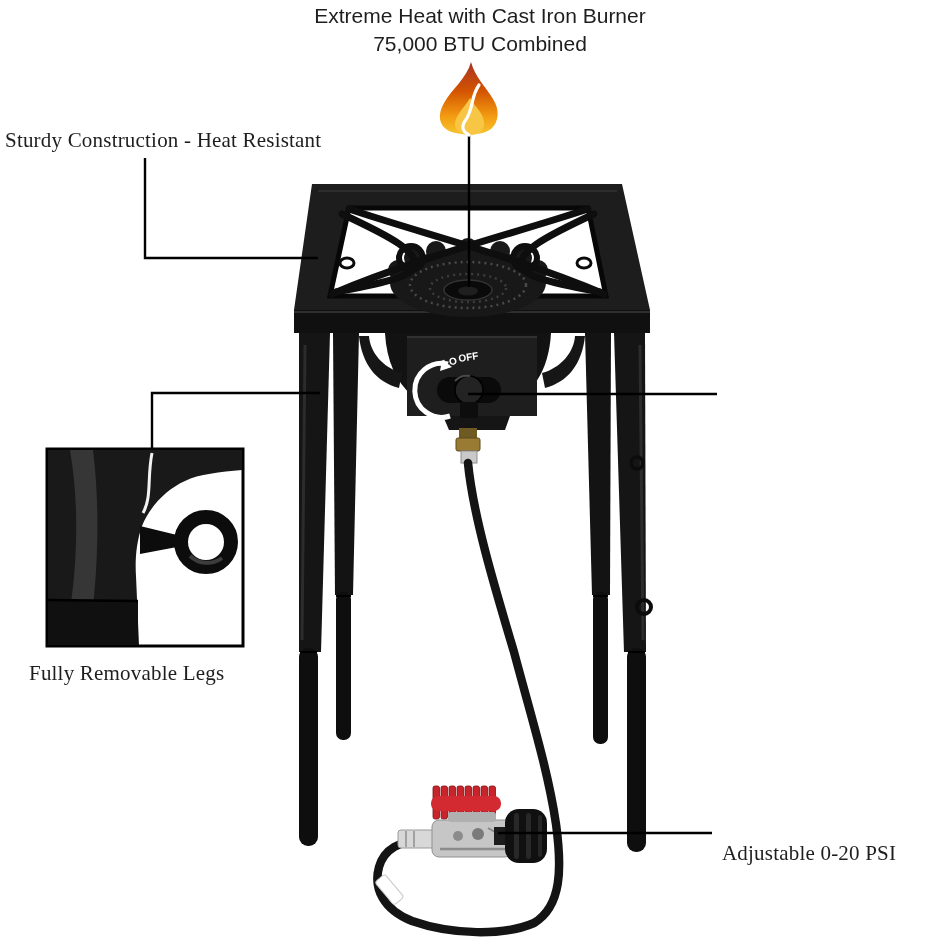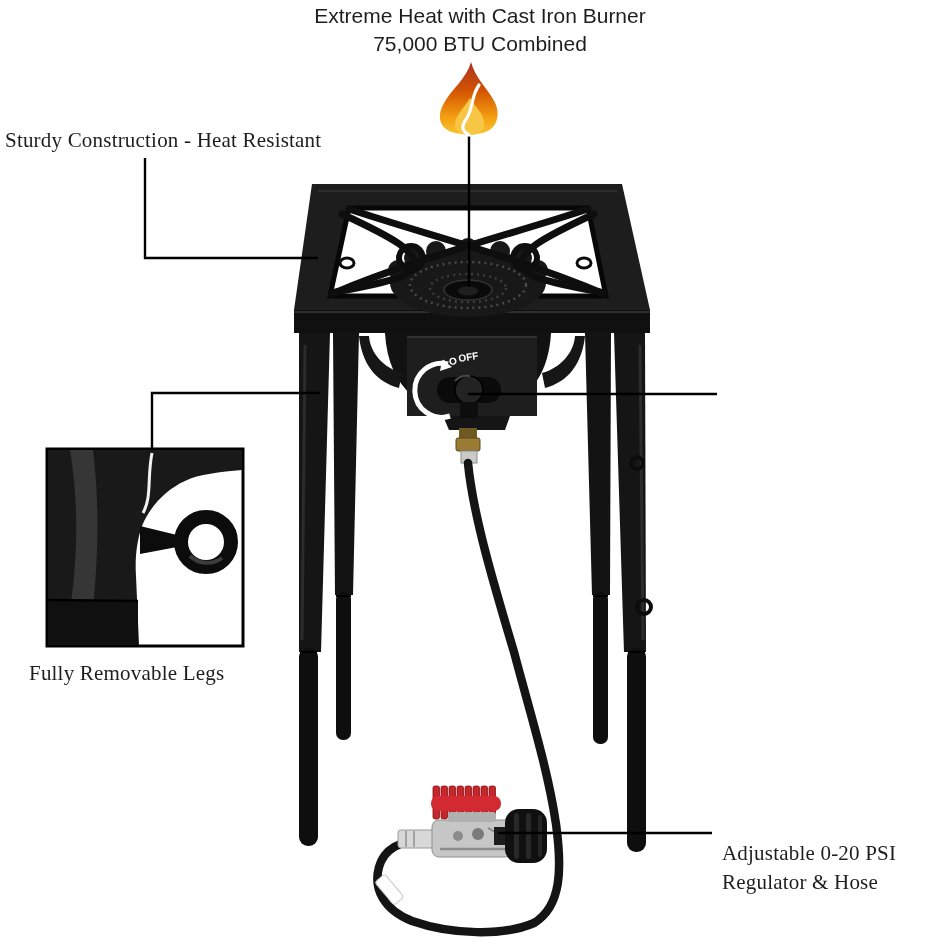--- a/index.html
+++ b/index.html
@@ -212,16 +212,15 @@
     <div>75,000 BTU Combined</div>
   </div>
 
   <div class="label" style="left:5px;top:127px;">Sturdy Construction - Heat Resistant</div>
 
 
   <div class="label" style="left:29px;top:660px;">Fully Removable Legs</div>
 
   <div class="label reg-label" style="left:722px;top:819px;margin-top:20px;">
     <div>Adjustable 0-20 PSI</div>
-    <div>Regulator &amp; Hose</div>
   </div>
 
 </div>
 
 </body></html>

